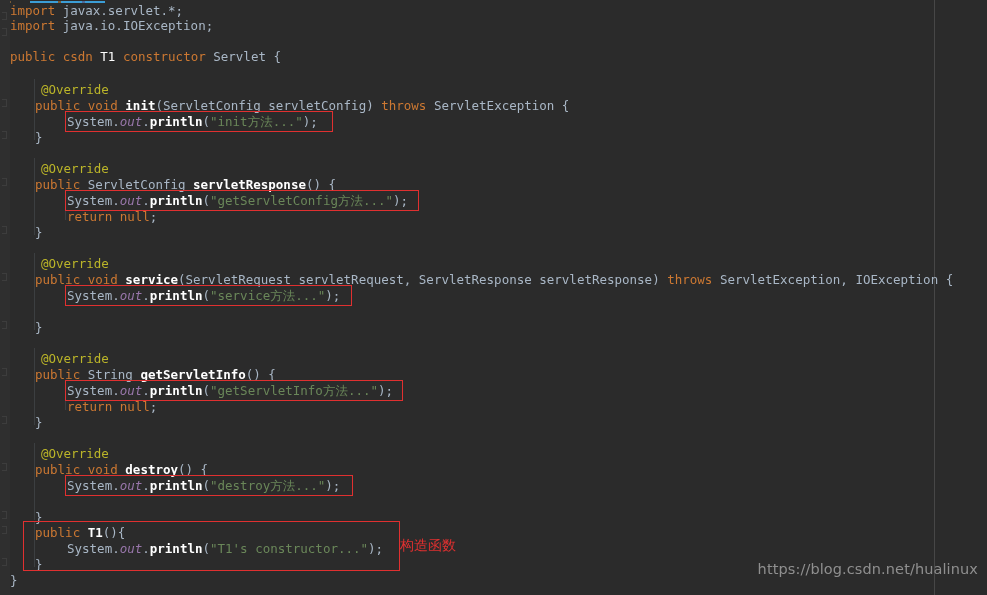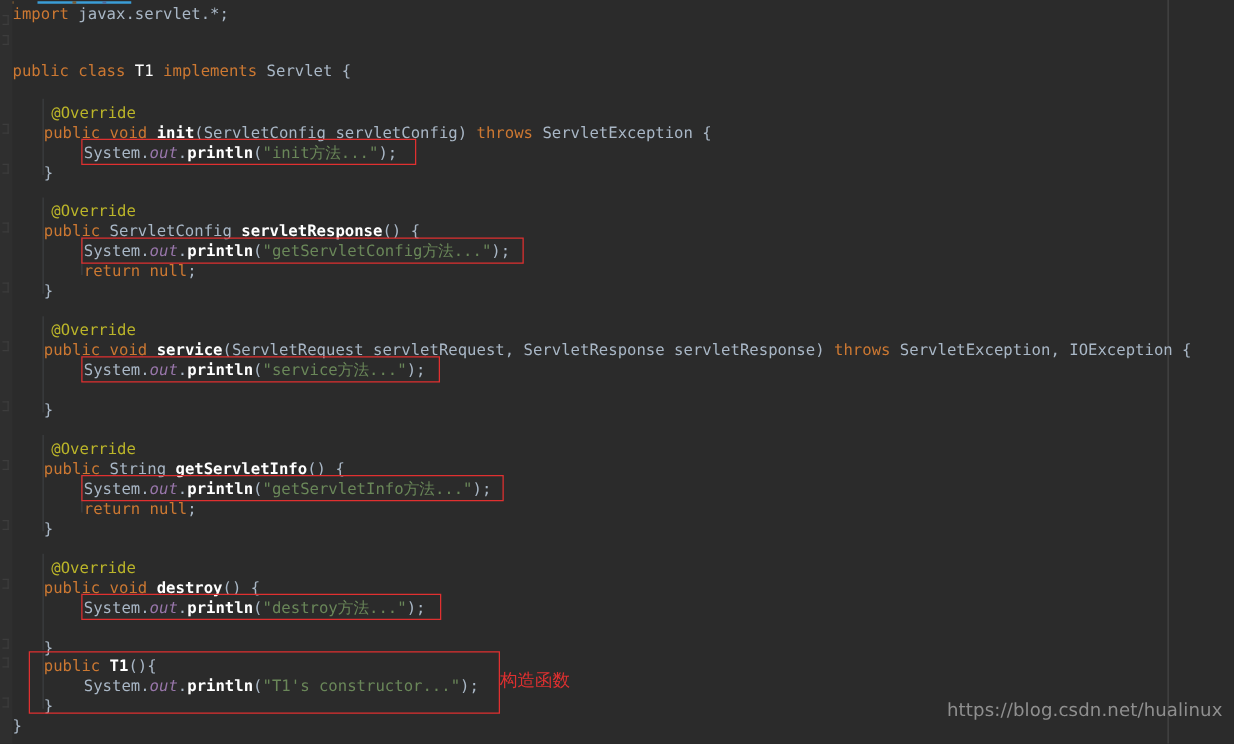--- a/index.html
+++ b/index.html
@@ -160,23 +160,24 @@
     <div class="indent-guide" style="left:24px; top:253px; height:77px;"></div>
     <div class="indent-guide" style="left:24px; top:348px; height:77px;"></div>
     <div class="indent-guide" style="left:24px; top:443px; height:77px;"></div>
     <div class="indent-guide" style="left:24px; top:521px; height:46px;"></div>
     <div class="indent-guide" style="left:55px; top:190px; height:30px;"></div>
     <div class="indent-guide" style="left:55px; top:380px; height:30px;"></div>
 
     
     <div class="line" style="top:3px;"><span class="kw">import</span><span class="ident"> javax.servlet.*;</span></div>
     
-
-    
-    <div class="line" style="top:49px;"><span class="kw">public</span><span class="punc"> </span><span class="kw">class</span><span class="punc"> </span><span class="cls">T1</span><span class="punc"> </span><span class="kw">implements</span><span class="punc"> </span><span class="type">Servlet</span><span class="punc"> {</span></div>
+    <div class="line" style="top:18px;"><span class="kw">import</span><span class="ident"> java.io.IOException;</span></div>
+
+    
+    <div class="line" style="top:49px;"><span class="kw">public</span><span class="punc"> </span><span class="kw">csdn</span><span class="punc"> </span><span class="cls">T1</span><span class="punc"> </span><span class="kw">constructor</span><span class="punc"> </span><span class="type">Servlet</span><span class="punc"> {</span></div>
 
     
     <div class="line" style="top:82px; left:31px;"><span class="anno">@Override</span></div>
     <div class="line" style="top:98px; left:25px;"><span class="kw">public</span><span class="punc"> </span><span class="kw">void</span><span class="punc"> </span><span class="mname">init</span><span class="punc">(</span><span class="type">ServletConfig</span><span class="ident"> servletConfig)</span><span class="punc"> </span><span class="kw">throws</span><span class="punc"> </span><span class="warnu">ServletException</span><span class="punc"> {</span></div>
     <div class="line" style="top:114px; left:57px;"><span class="ident">System</span><span class="punc">.</span><span class="field">out</span><span class="punc">.</span><span class="mplain">println</span><span class="punc">(</span><span class="str">"init方法..."</span><span class="punc">);</span></div>
     <div class="line" style="top:130px; left:25px;"><span class="punc">}</span></div>
 
     
     <div class="line" style="top:161px; left:31px;"><span class="anno">@Override</span></div>
     <div class="line" style="top:177px; left:25px;"><span class="kw">public</span><span class="punc"> </span><span class="type">ServletConfig</span><span class="punc"> </span><span class="mname">servletResponse</span><span class="punc">() {</span></div>

